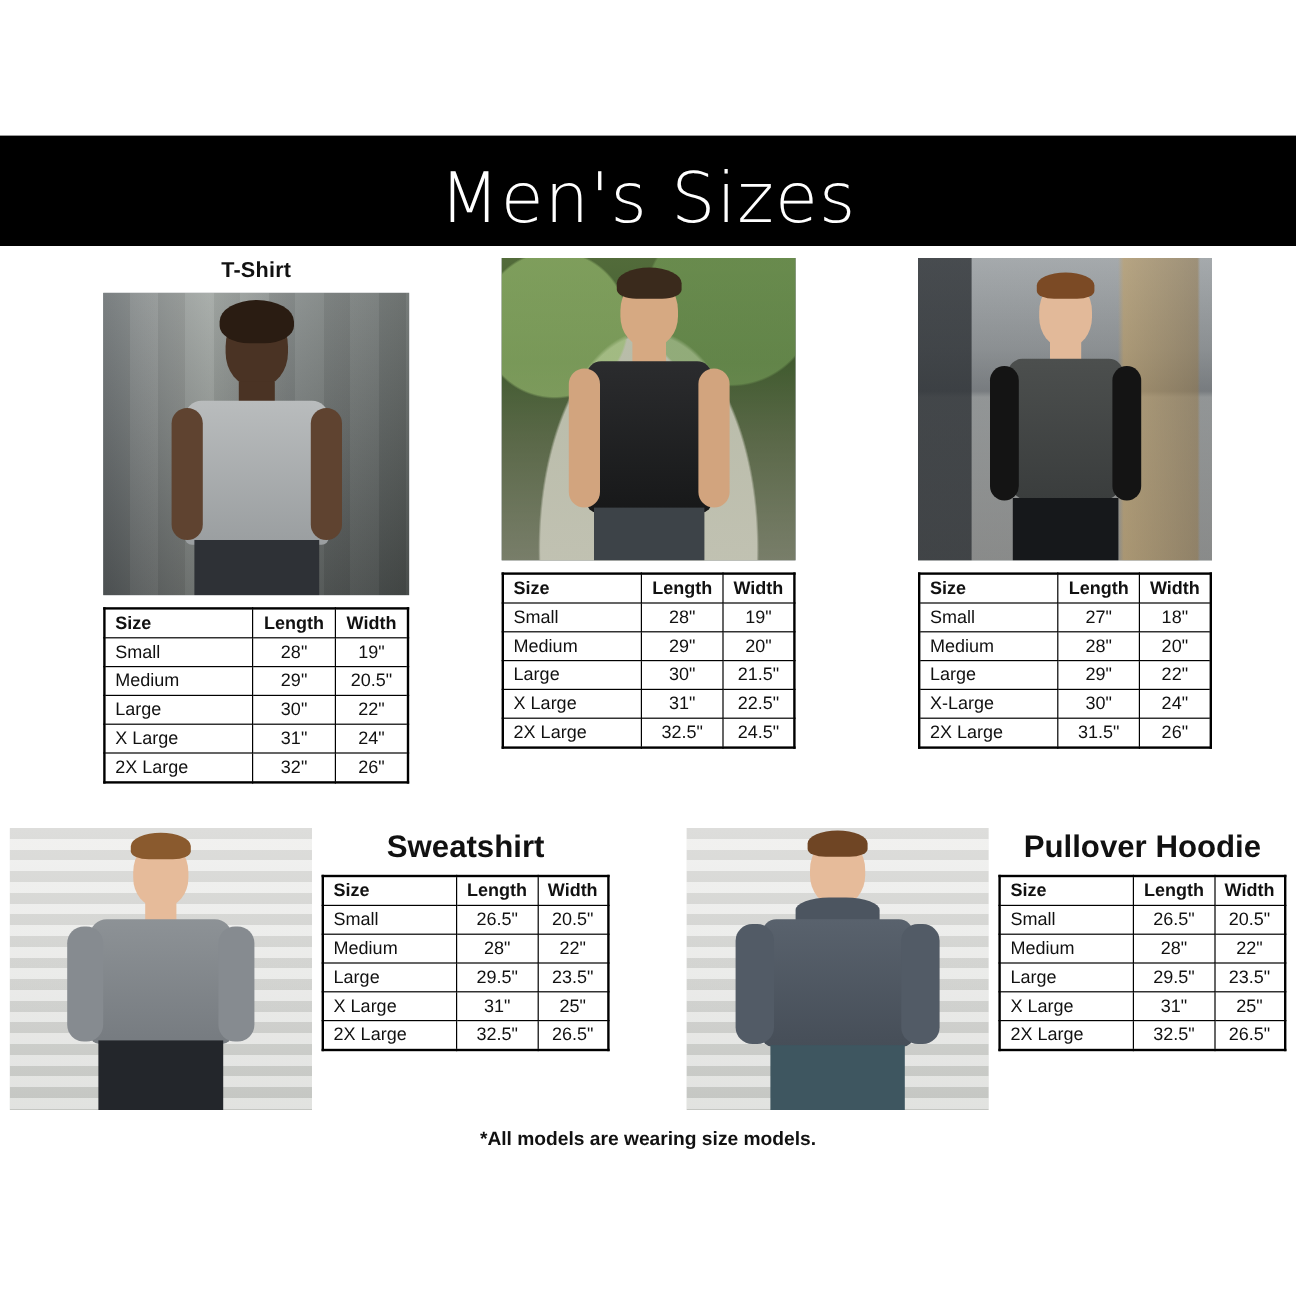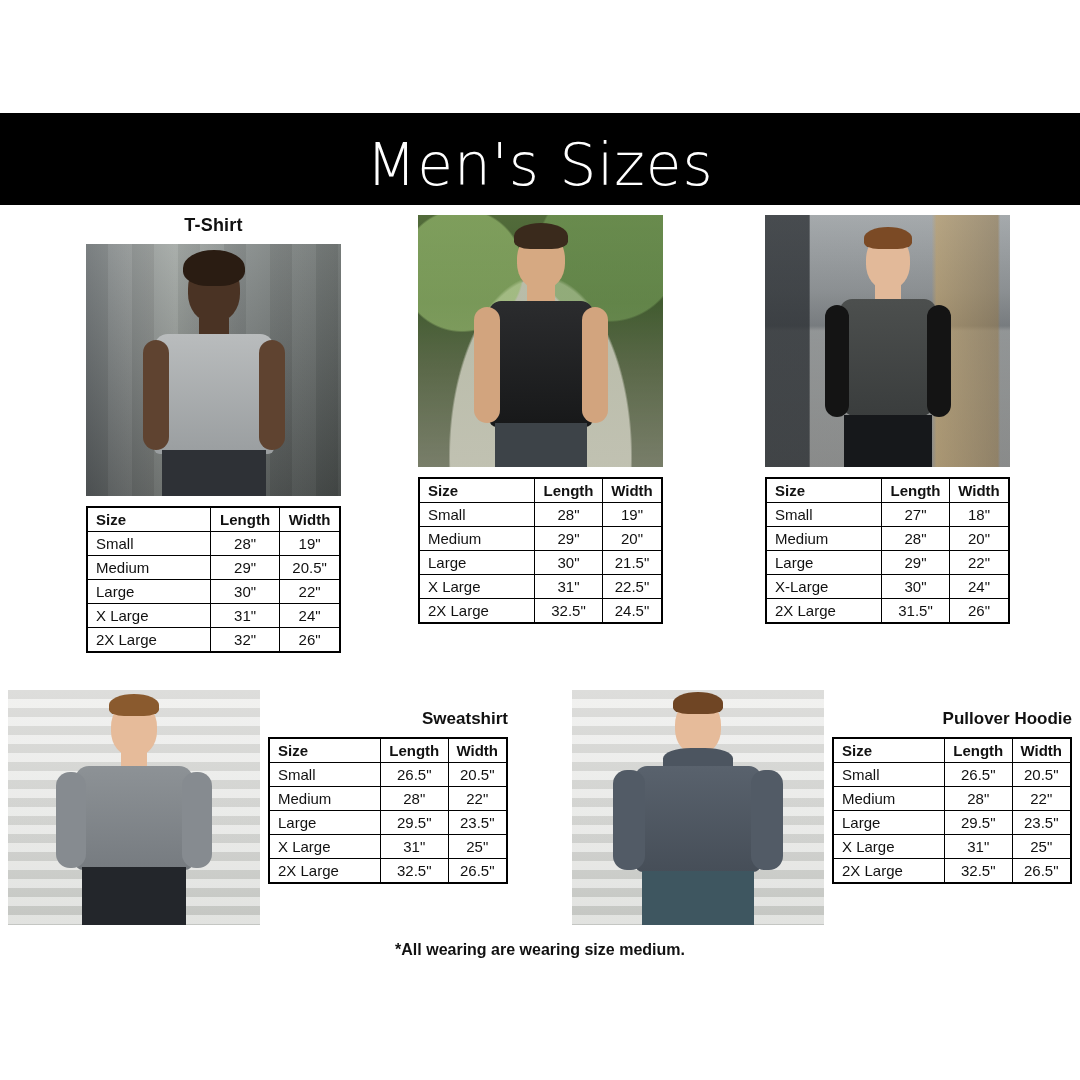--- a/index.html
+++ b/index.html
@@ -174,25 +174,24 @@
     width: 252px; height: 235px;
     overflow: hidden;
   }
   .block-sweat {
     position: absolute; left: 268px; top: 0; width: 240px;
   }
   .block-hoodie {
     position: absolute; left: 832px; top: 0; width: 240px;
   }
   .block-title {
-    text-align: right;
-    font-size: 17px;
+    text-align: center;
+    font-size: 26px;
     font-weight: bold;
     margin-bottom: 8px;
-    margin-top: 19px;
   }
   .tbl-sweat th.size-col, .tbl-sweat td.size-col,
   .tbl-hoodie th.size-col, .tbl-hoodie td.size-col { width: 96px; }
   .tbl-sweat, .tbl-hoodie { width: 240px; }
 
   .footnote {
     position: absolute;
     left: 0; top: 941px;
     width: 1080px;
     text-align: center;
@@ -468,13 +467,13 @@
           <td class="size-col">2X Large</td>
           <td>32.5"</td>
           <td>26.5"</td>
         </tr>
       </tbody>
     </table>
   </div>
 
 </div>
 
-<div class="footnote">*All wearing are wearing size medium.</div>
+<div class="footnote">*All models are wearing size models.</div>
 
 </body></html>

